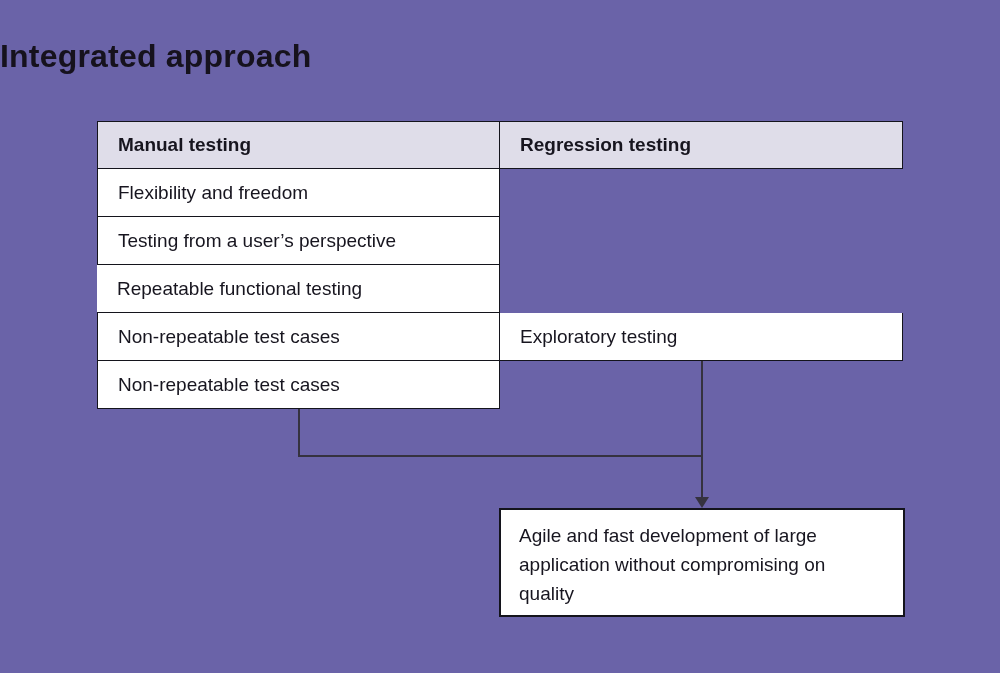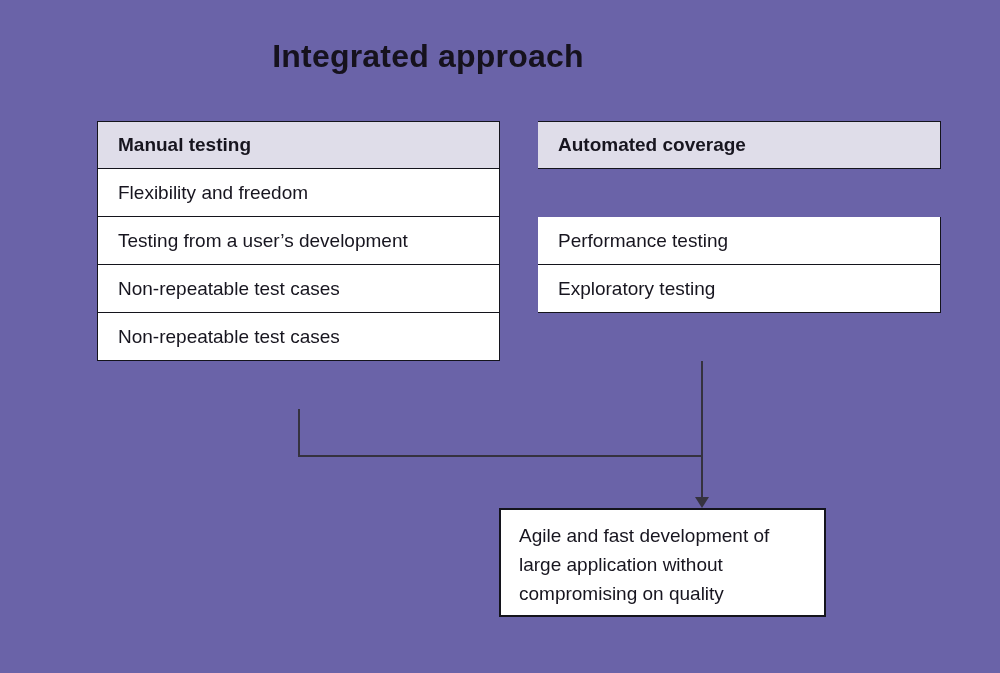--- a/index.html
+++ b/index.html
@@ -13,34 +13,32 @@
     overflow: hidden;
     background: #6a63a8;
     font-family: "Liberation Sans", "DejaVu Sans", sans-serif;
     color: #16141f;
   }
   .title {
     position: absolute;
     top: 38px;
     left: 0;
     width: 856px;
-    text-align: center;
     font-size: 32px;
     font-weight: 700;
     letter-spacing: 0.2px;
     color: #16121d;
   }
   .cmp-table {
     position: absolute;
     left: 97px;
     top: 121px;
   }
   .trow {
     display: flex;
-    gap: 38px;
   }
   .cell {
     box-sizing: border-box;
     width: 403px;
     height: 48px;
     background: #ffffff;
     border: 1px solid #14141c;
     display: flex;
     align-items: center;
     padding-left: 20px;
@@ -61,48 +59,48 @@
     position: absolute;
     left: 0;
     top: 0;
     pointer-events: none;
   }
   .result-box {
     position: absolute;
     box-sizing: border-box;
     left: 499px;
     top: 508px;
-    width: 327px;
+    width: 406px;
     height: 109px;
     background: #ffffff;
     border: 2px solid #14141c;
     padding: 11px 24px 0 18px;
     font-size: 19px;
     line-height: 29px;
     color: #17151f;
   }
 </style>
 </head>
 <body>
 
 <div class="title">Integrated approach</div>
 
 <div class="cmp-table">
   <div class="trow header">
     <div class="cell">Manual testing</div>
-    <div class="cell right-col">Automated coverage</div>
+    <div class="cell right-col">Regression testing</div>
   </div>
   <div class="trow">
     <div class="cell">Flexibility and freedom</div>
   </div>
   <div class="trow">
-    <div class="cell">Testing from a user’s development</div>
-    <div class="cell right-col">Performance testing</div>
+    <div class="cell">Testing from a user’s perspective</div>
   </div>
   <div class="trow">
+    <div class="cell right-col">Repeatable functional testing</div>
   </div>
   <div class="trow">
     <div class="cell">Non-repeatable test cases</div>
     <div class="cell right-col">Exploratory testing</div>
   </div>
   <div class="trow">
     <div class="cell">Non-repeatable test cases</div>
   </div>
 </div>
 

